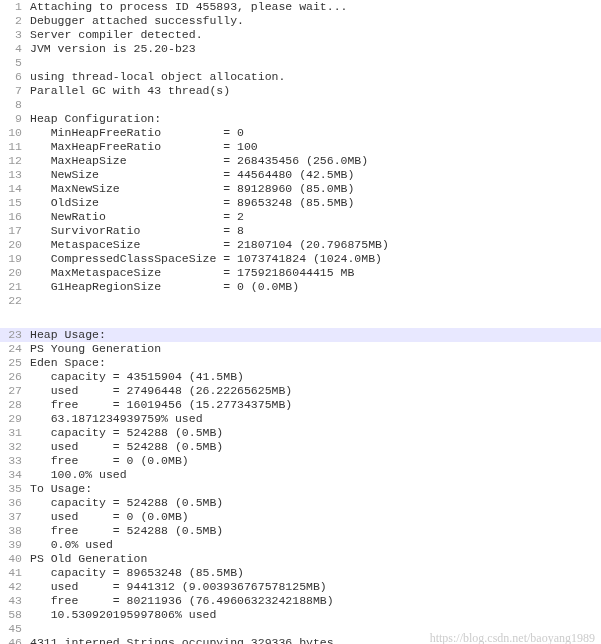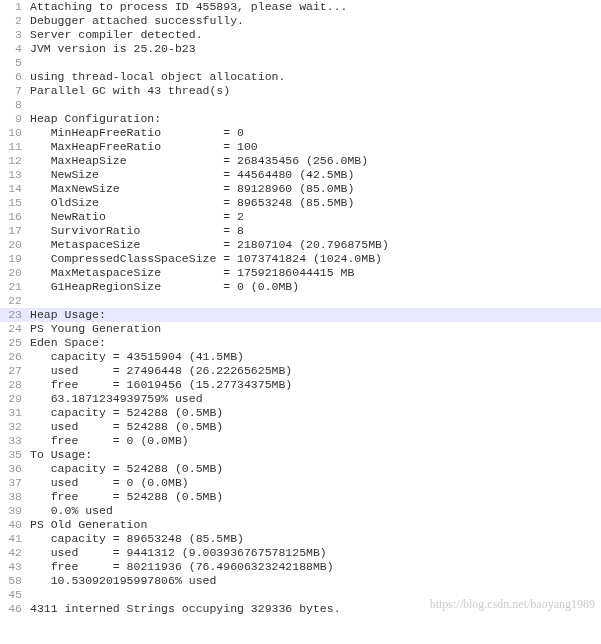--- a/index.html
+++ b/index.html
@@ -15,20 +15,21 @@
     position: relative;
   }
   .line {
     display: flex;
     height: 14px;
     line-height: 14px;
     white-space: pre;
   }
   .line.highlight {
     background: #e8e8ff;
+    margin-top: 20px;
   }
   .gutter {
     width: 22px;
     text-align: right;
     color: #999;
     padding-right: 8px;
     flex-shrink: 0;
     user-select: none;
   }
   .code {
@@ -73,20 +74,21 @@
     <div class="line highlight"><span class="gutter">23</span><span class="code">Heap Usage:</span></div>
     <div class="line"><span class="gutter">24</span><span class="code">PS Young Generation</span></div>
     <div class="line"><span class="gutter">25</span><span class="code">Eden Space:</span></div>
     <div class="line"><span class="gutter">26</span><span class="code">   capacity = 43515904 (41.5MB)</span></div>
     <div class="line"><span class="gutter">27</span><span class="code">   used     = 27496448 (26.22265625MB)</span></div>
     <div class="line"><span class="gutter">28</span><span class="code">   free     = 16019456 (15.27734375MB)</span></div>
     <div class="line"><span class="gutter">29</span><span class="code">   63.1871234939759% used</span></div>
     <div class="line"><span class="gutter">31</span><span class="code">   capacity = 524288 (0.5MB)</span></div>
     <div class="line"><span class="gutter">32</span><span class="code">   used     = 524288 (0.5MB)</span></div>
     <div class="line"><span class="gutter">33</span><span class="code">   free     = 0 (0.0MB)</span></div>
+    <div class="line"><span class="gutter">34</span><span class="code">   100.0% used</span></div>
     <div class="line"><span class="gutter">35</span><span class="code">To Usage:</span></div>
     <div class="line"><span class="gutter">36</span><span class="code">   capacity = 524288 (0.5MB)</span></div>
     <div class="line"><span class="gutter">37</span><span class="code">   used     = 0 (0.0MB)</span></div>
     <div class="line"><span class="gutter">38</span><span class="code">   free     = 524288 (0.5MB)</span></div>
     <div class="line"><span class="gutter">39</span><span class="code">   0.0% used</span></div>
     <div class="line"><span class="gutter">40</span><span class="code">PS Old Generation</span></div>
     <div class="line"><span class="gutter">41</span><span class="code">   capacity = 89653248 (85.5MB)</span></div>
     <div class="line"><span class="gutter">42</span><span class="code">   used     = 9441312 (9.003936767578125MB)</span></div>
     <div class="line"><span class="gutter">43</span><span class="code">   free     = 80211936 (76.49606323242188MB)</span></div>
     <div class="line"><span class="gutter">58</span><span class="code">   10.530920195997806% used</span></div>

